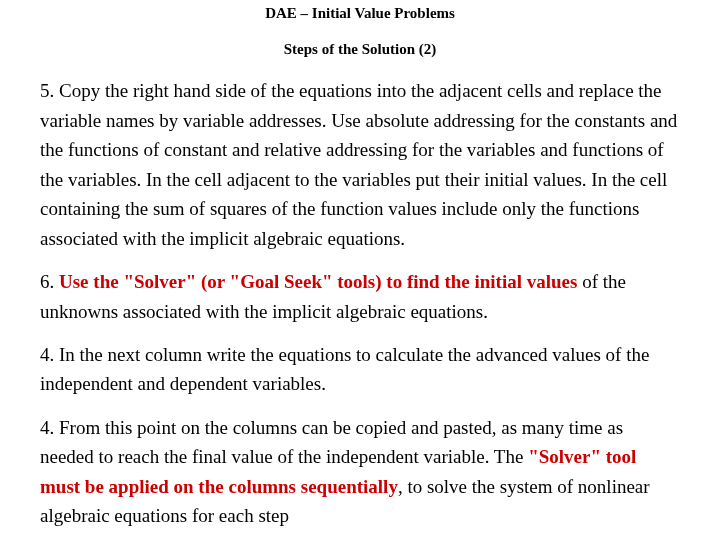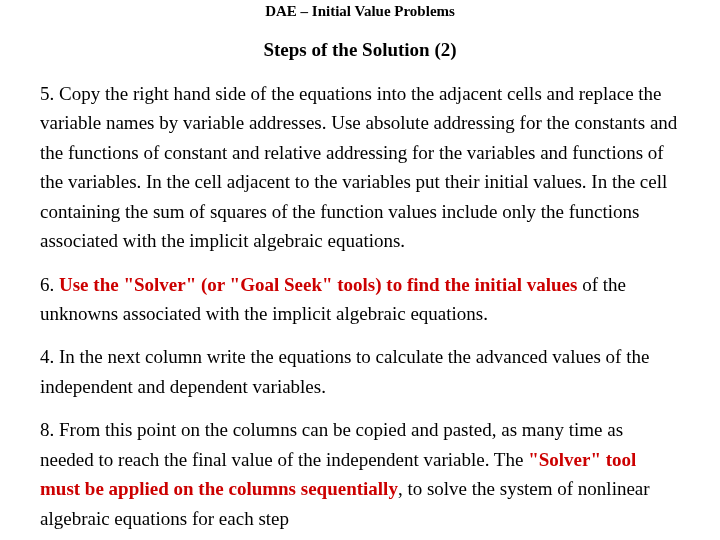--- a/index.html
+++ b/index.html
@@ -26,21 +26,21 @@
     .main-title {
       text-align: center;
       font-size: 15px;
       font-weight: bold;
       margin-bottom: 19px;
       color: #000;
     }
 
     .sub-title {
       text-align: center;
-      font-size: 19px;
+      font-size: 15px;
       font-weight: bold;
       margin-bottom: 18px;
       color: #000;
     }
 
     .paragraph {
       font-size: 19px;
       color: #000;
       line-height: 1.55;
       margin-bottom: 14px;
@@ -65,15 +65,15 @@
 
   <p class="paragraph">
     <span>6. </span><span class="highlight-red-bold">Use the "Solver" (or "Goal Seek" tools) to find the initial values</span><span> of the unknowns associated with the implicit algebraic equations.</span>
   </p>
 
   <p class="paragraph">
     <span>4. In the next column write the equations to calculate the advanced values of the independent and dependent variables.</span>
   </p>
 
   <p class="paragraph">
-    <span>8. From this point on the columns can be copied and pasted, as many time as needed to reach the final value of the independent variable. The </span><span class="highlight-red-bold">"Solver" tool must be applied on the columns sequentially</span><span>, to solve the system of nonlinear algebraic equations for each step</span>
+    <span>4. From this point on the columns can be copied and pasted, as many time as needed to reach the final value of the independent variable. The </span><span class="highlight-red-bold">"Solver" tool must be applied on the columns sequentially</span><span>, to solve the system of nonlinear algebraic equations for each step</span>
   </p>
 </div>
 
 </body></html>

